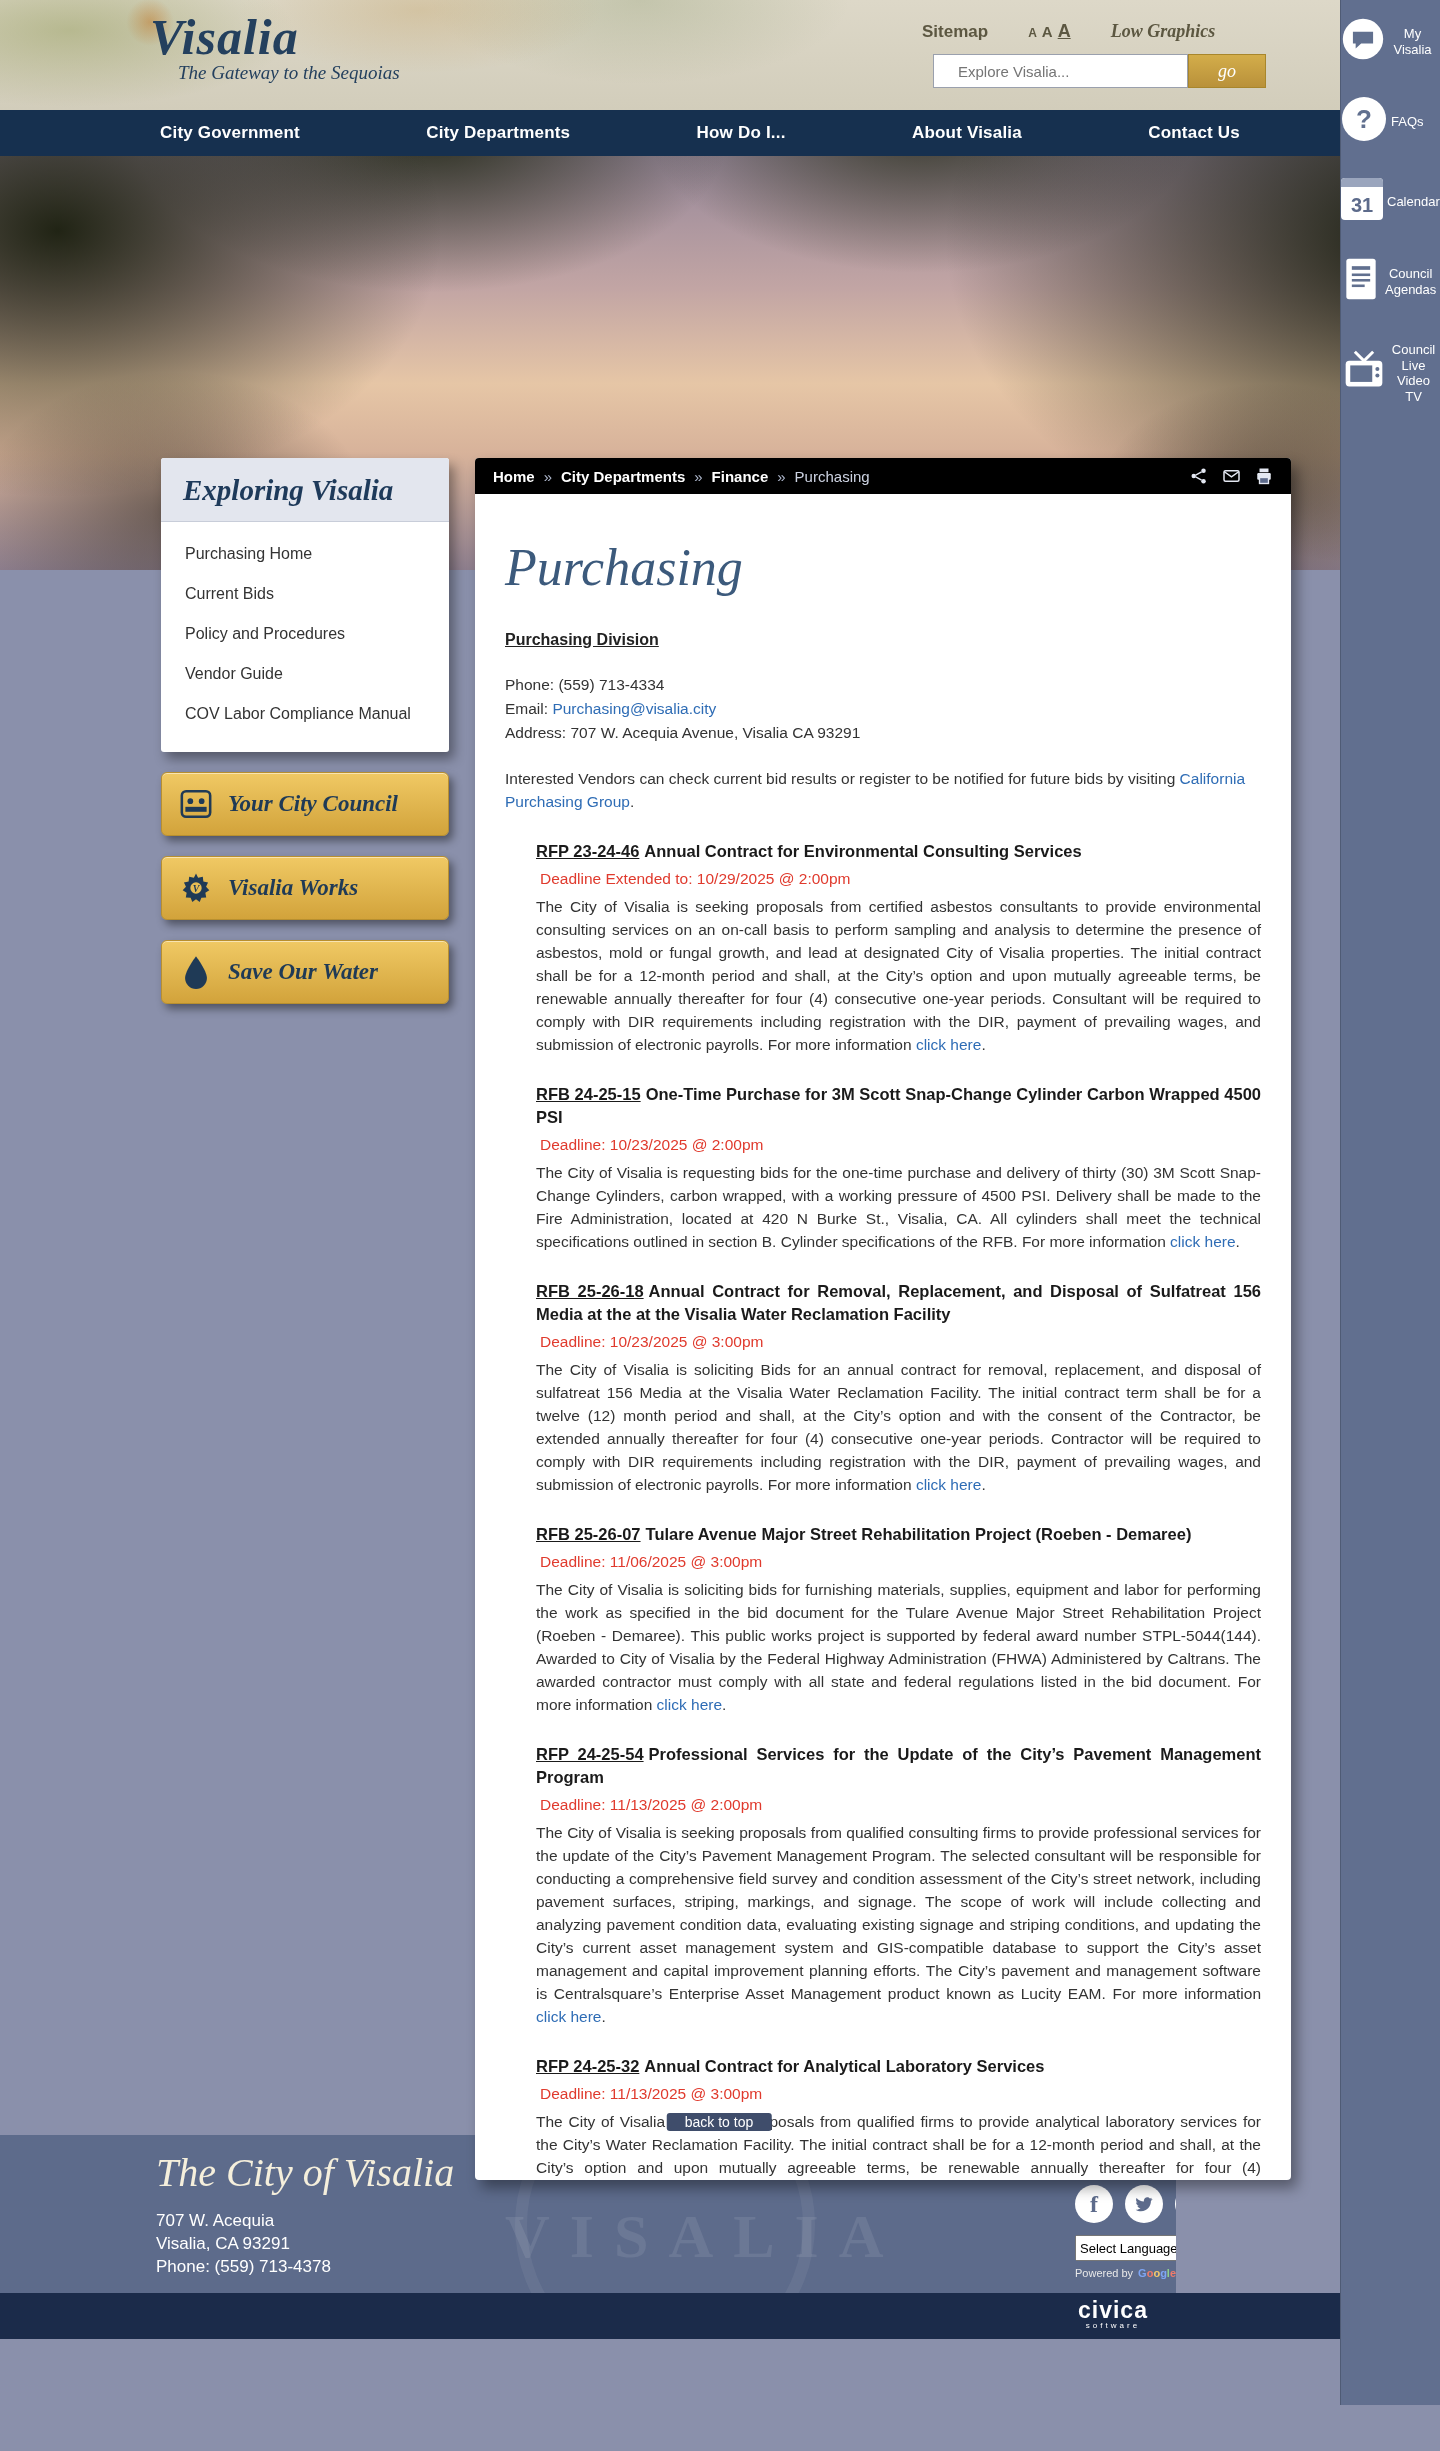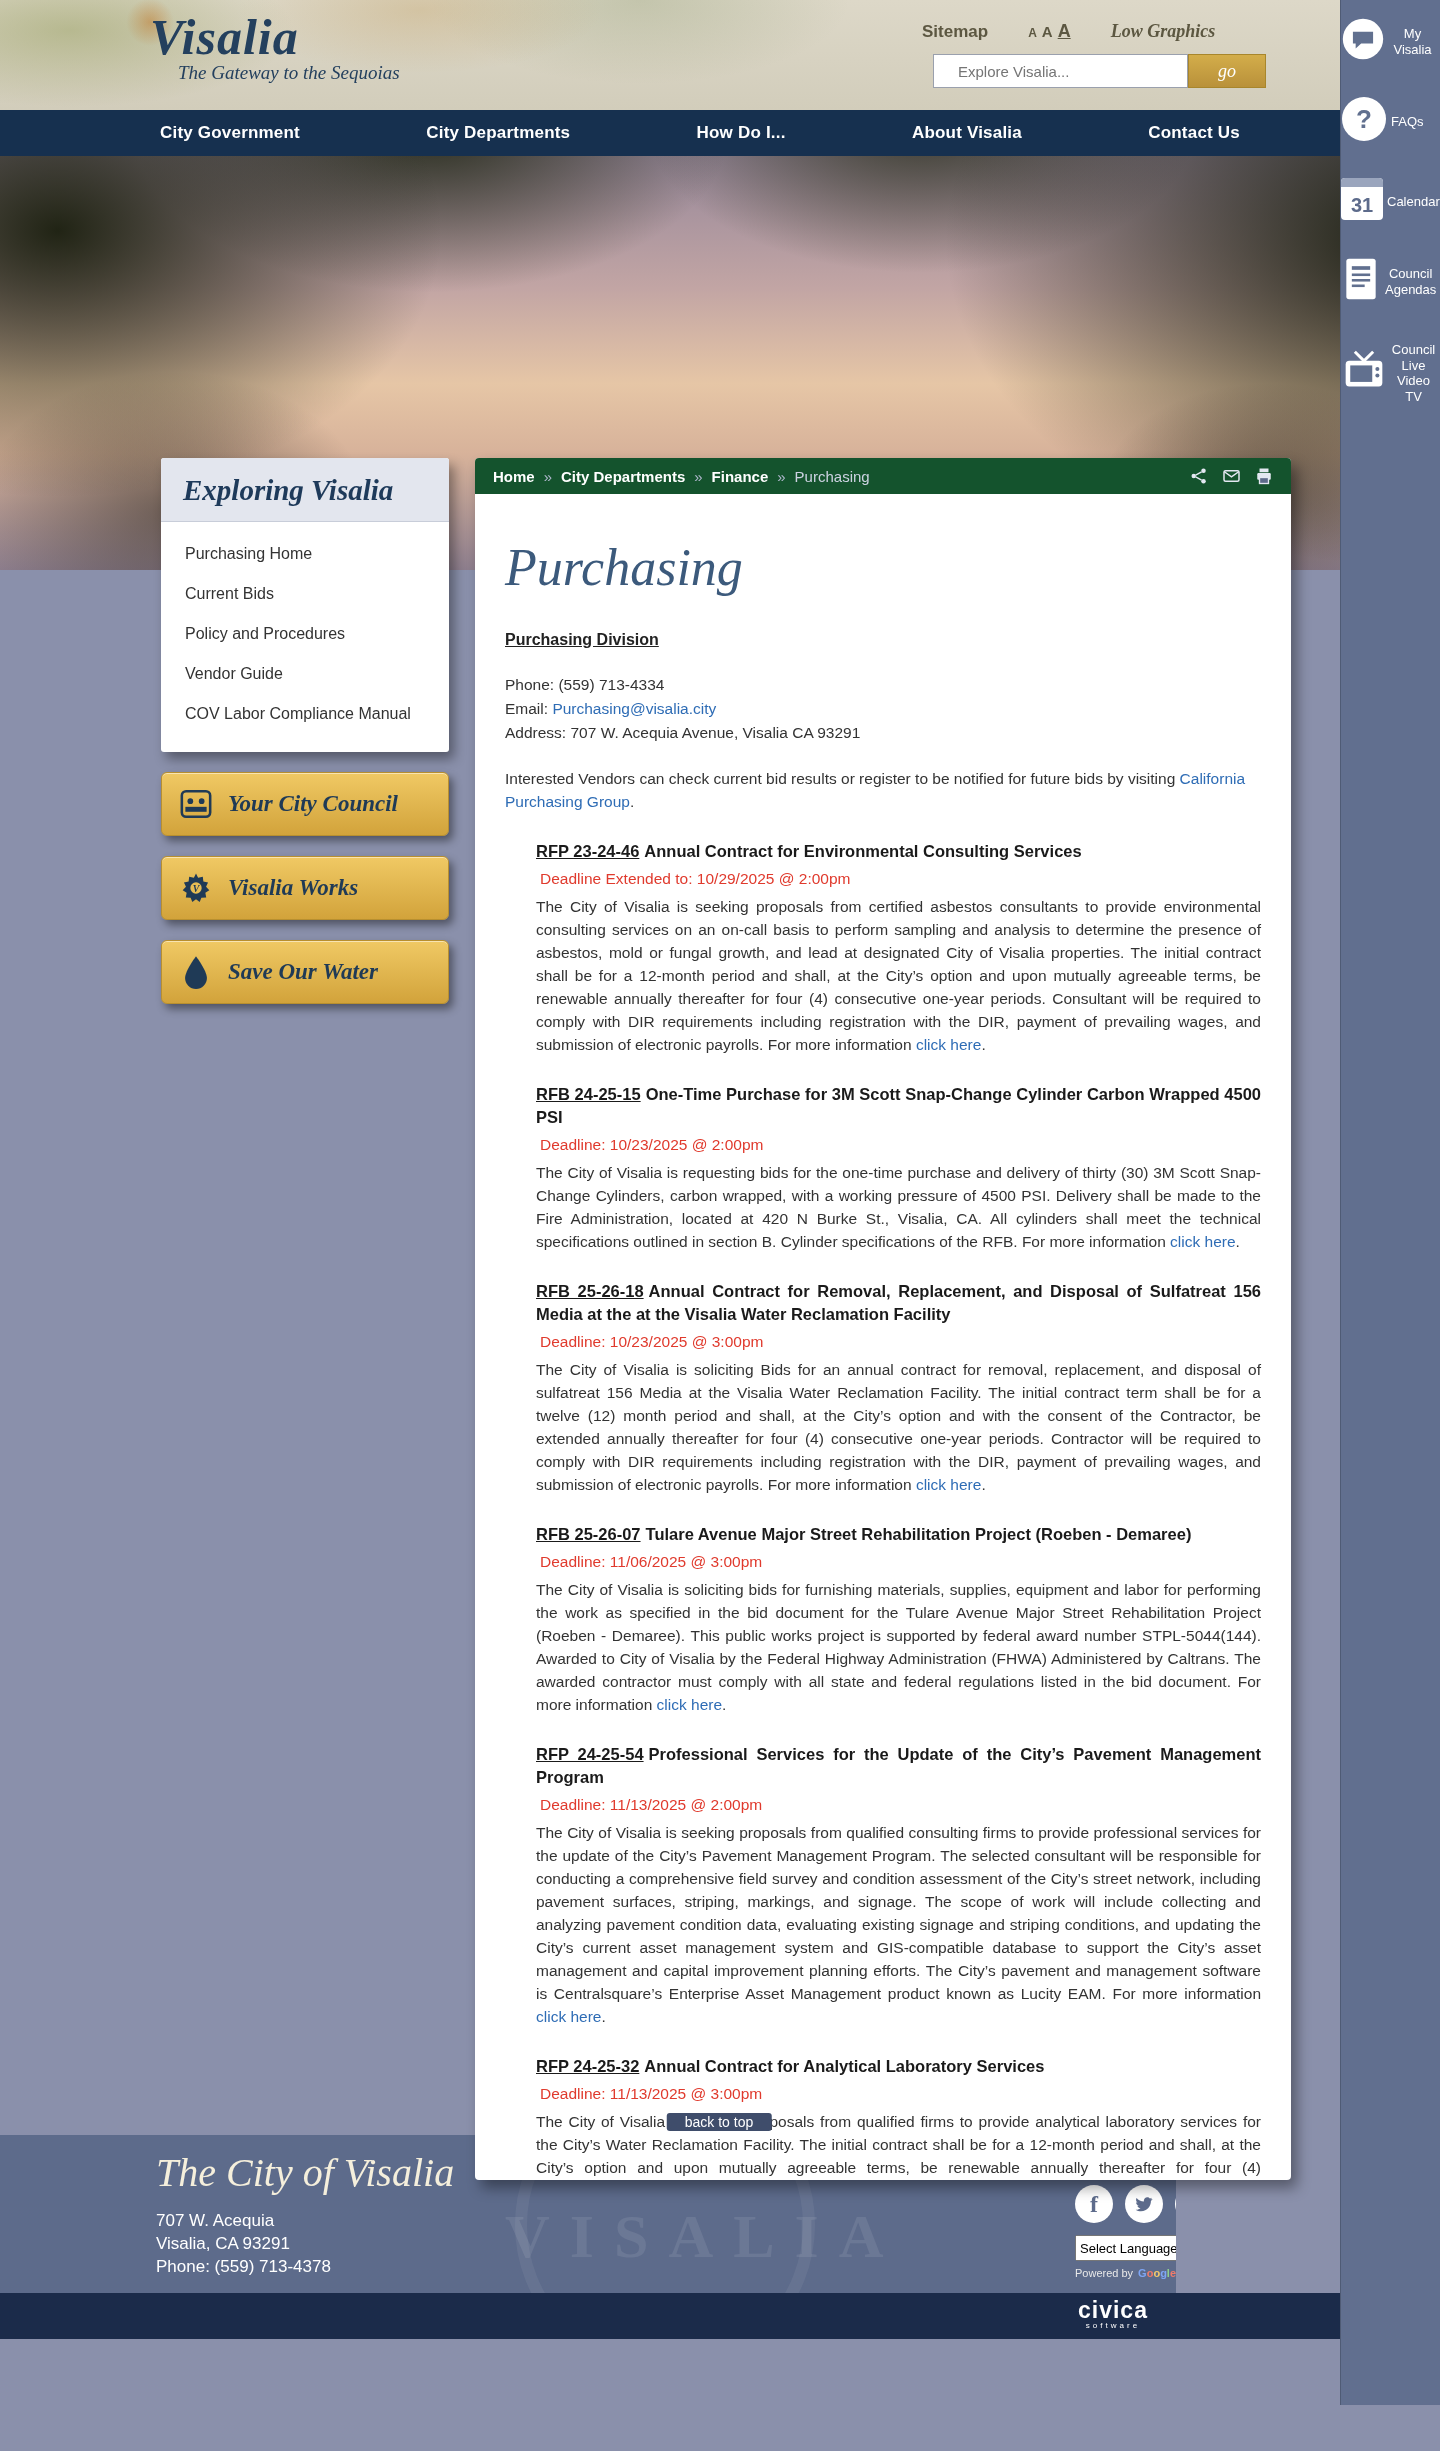--- a/index.html
+++ b/index.html
@@ -73,21 +73,21 @@
   .explore-item { display:block; padding:11px 24px; font-size:16px; color:#333; }
 
   .gold-btn { width:288px; height:64px; margin-top:20px; display:flex; align-items:center; gap:14px; padding:0 16px;
               background:linear-gradient(#f0c964,#d2a33b); border:1px solid #b88f2f; border-radius:6px;
               box-shadow:4px 5px 8px rgba(0,0,0,.42), inset 0 1px 0 rgba(255,255,255,.5); }
   .gb-icon { width:36px; height:36px; flex:none; color:#1f3a56; display:flex; align-items:center; justify-content:center; }
   .gb-label { font-family:"Liberation Serif", serif; font-style:italic; font-weight:bold; font-size:23px; color:#1f3a56; }
 
   .panel { width:816px; height:1722px; background:#fff; border-radius:4px; overflow:hidden;
            box-shadow:6px 8px 14px rgba(0,0,0,.38); display:flex; flex-direction:column; }
-  .breadcrumb { height:36px; flex:none; background:#14532d; display:flex; align-items:center; padding:0 18px;
+  .breadcrumb { height:36px; flex:none; background:#000000; display:flex; align-items:center; padding:0 18px;
                 color:#c9d0e0; font-size:15px; }
   .breadcrumb a { color:#ffffff; font-weight:bold; }
   .crumb-sep { margin:0 9px; color:#aeb7cc; }
   .crumb-current { color:#cdd3e2; }
   .crumb-icons { margin-left:auto; display:flex; gap:14px; align-items:center; color:#e4e8f2; }
 
   .panel-body { padding:0 30px; }
   .page-title { margin-top:44px; font-family:"Liberation Serif", serif; font-style:italic; font-size:52px; color:#3c5a7c; font-weight:normal; }
   .division { margin-top:34px; font-size:16px; font-weight:bold; color:#222; text-decoration:underline; }
   .contact { margin-top:24px; font-size:15.5px; line-height:24px; color:#333; }

